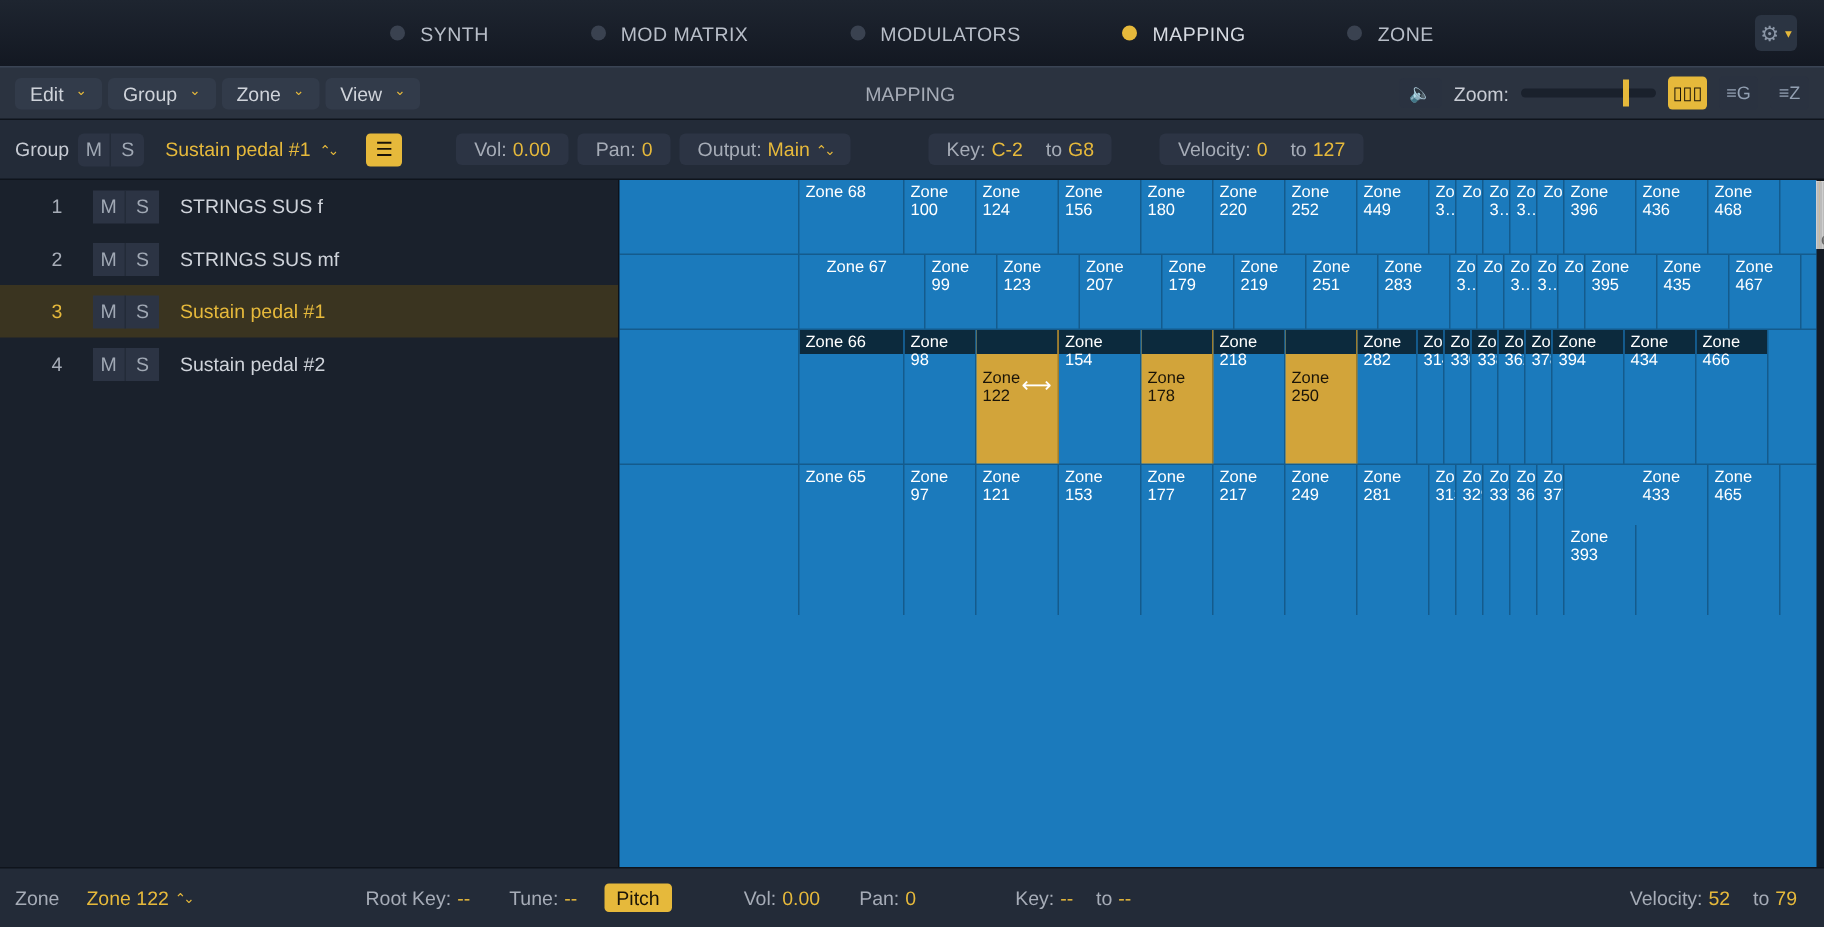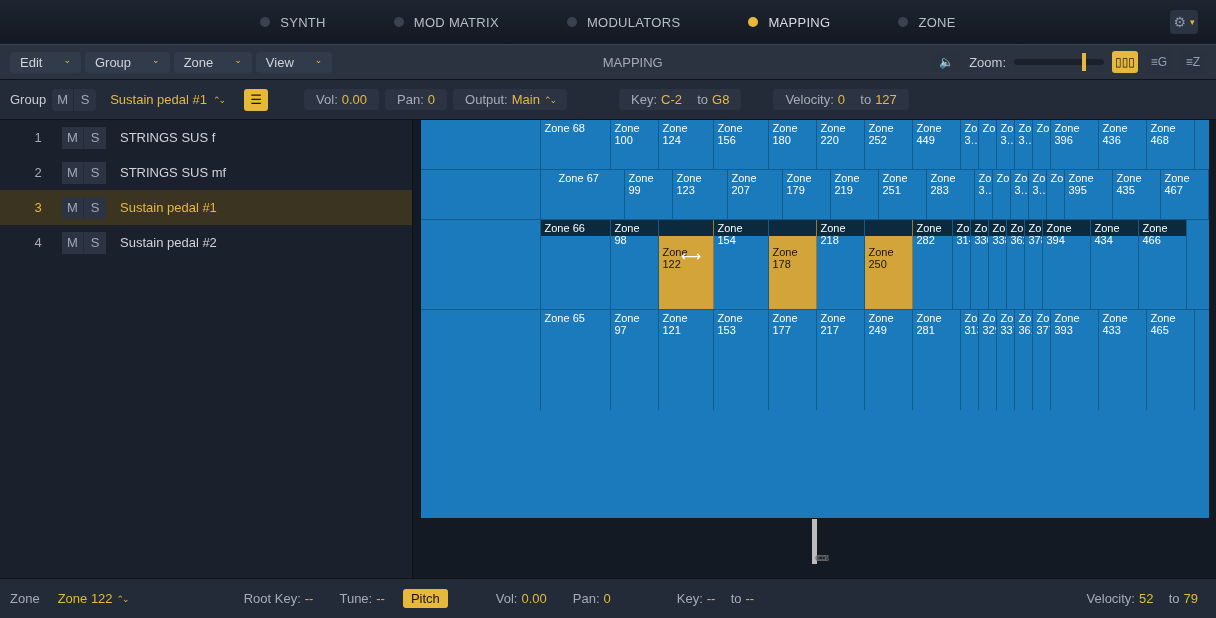--- a/index.html
+++ b/index.html
@@ -10,21 +10,21 @@
   .tabs { display: flex; align-items: center; justify-content: center; height: 44px; gap: 68px; background: linear-gradient(#1e2530,#131822); position: relative; }
   .tabs .tab { display: flex; align-items: center; gap: 10px; cursor: pointer; color:#b8bec8; letter-spacing: 0.3px;}
   .tabs .dot { width: 10px; height: 10px; border-radius: 50%; background: #3a4250; }
   .tabs .tab.active .dot { background: #e6b93b; }
   .tabs .tab.active { color:#d7dbe2; }
   .tabs .gear { position:absolute; right:18px; top:10px; width:28px; height:24px; background:#2b3442; border-radius:4px; display:flex; align-items:center; justify-content:center; color:#8b96a6; font-size:14px;}
   .tabs .gear .chev { font-size: 9px; margin-left:4px; color:#e6b93b;}
   
   
   .toolbar { display:flex; align-items:center; height:36px; background:#2b3340; border-top:1px solid #3a4454; border-bottom:1px solid #0f141c; padding:0 10px; gap:4px;}
-  .menu-btn { padding: 3px 10px; border-radius:4px; background:#323b4a; color:#cfd3da; display:flex; gap:21px; cursor:pointer;}
+  .menu-btn { padding: 3px 10px; border-radius:4px; background:#323b4a; color:#cfd3da; display:flex; gap:8px; cursor:pointer;}
   .menu-btn .chev { font-size:9px; color:#e6b93b; }
   .toolbar-title { flex:1; text-align:center; color:#a6acb7;}
   .toolbar .right { display:flex; align-items:center; gap:8px;}
   .spk { width:28px; height:20px; background:#2a3240; border-radius:3px; display:flex; align-items:center; justify-content:center; color:#8b96a6; font-size:12px;}
   .zoom-slider { width:90px; height:6px; background:#1a212c; border-radius:3px; position:relative;}
   .zoom-slider .knob { position:absolute; right:18px; top:-6px; width:4px; height:18px; background:#e6b93b;}
   .ico-btn { width:26px; height:22px; border-radius:3px; display:flex; align-items:center; justify-content:center; font-size:12px; cursor:pointer;}
   .ico-btn.active { background:#e6b93b; color:#1a1408;}
   .ico-btn.off { background:#2a3240; color:#93a0b2;}
 
@@ -45,21 +45,21 @@
   .left-panel { width:413px; background:#1a212c; border-right:1px solid #0d121a;}
   .row { display:flex; align-items:center; height:35px; padding:0 14px 0 28px; gap:14px;}
   .row.sel { background:#3a3420; }
   .row .num { width:20px; text-align:center; color:#a6acb7;}
   .row.sel .num { color:#e6b93b;}
   .row .ms { display:flex;}
   .row .ms .ms-btn { background:#2c3444; }
   .row .name { color:#cfd3da; }
   .row.sel .name { color:#e6b93b; }
 
-  .grid-area { flex:1; position:relative; display:flex; flex-direction:column;align-items:center;}
+  .grid-area { flex:1; position:relative; display:flex; flex-direction:row;}
   .zone-grid { flex:1; position:relative; background:#1b7abc; overflow:hidden;}
   .zone-row { height:50px; display:flex; border-bottom:1px solid rgba(0,0,0,.25);}
   .zone-row.tall { height:90px;}
   .zone-row.bottom { height:100px; border-bottom:none;}
   .zone-cell { border-right:1px solid rgba(0,0,0,.25); font-size:11px; padding:2px 4px; color:#fff; overflow:hidden; position:relative;}
   .zone-cell.dark-top::before{ content:""; position:absolute; left:0; right:0; top:0; height:16px; background:#0c2a3d;}
   .zone-cell.gold { background:#d2a43a; color:#1a1408; font-weight:500; padding-top:26px;}
   .zone-cell.gold::before{ content:""; position:absolute; left:0; right:0; top:0; height:16px; background:#0c2a3d;}
   .zone-cell .lbl { position:relative; z-index:1;}
   .cursor-mark { position:absolute; z-index:5; color:#fff; font-size:14px;}
@@ -415,21 +415,21 @@
             </div>
             <div class="zone-cell" style="width: 18px;">
               <div class="lbl">Zone 337</div>
             </div>
             <div class="zone-cell" style="width: 18px;">
               <div class="lbl">Zone 361</div>
             </div>
             <div class="zone-cell" style="width: 18px;">
               <div class="lbl">Zone 377</div>
             </div>
-            <div class="zone-cell" style="width: 48px;">
+            <div class="zone-cell" style="width: 48px; margin-top: 40px;">
               <div class="lbl">Zone 393</div>
             </div>
             <div class="zone-cell" style="width: 48px;">
               <div class="lbl">Zone 433</div>
             </div>
             <div class="zone-cell" style="width: 48px;">
               <div class="lbl">Zone 465</div>
             </div>
           </div>
         </div>

